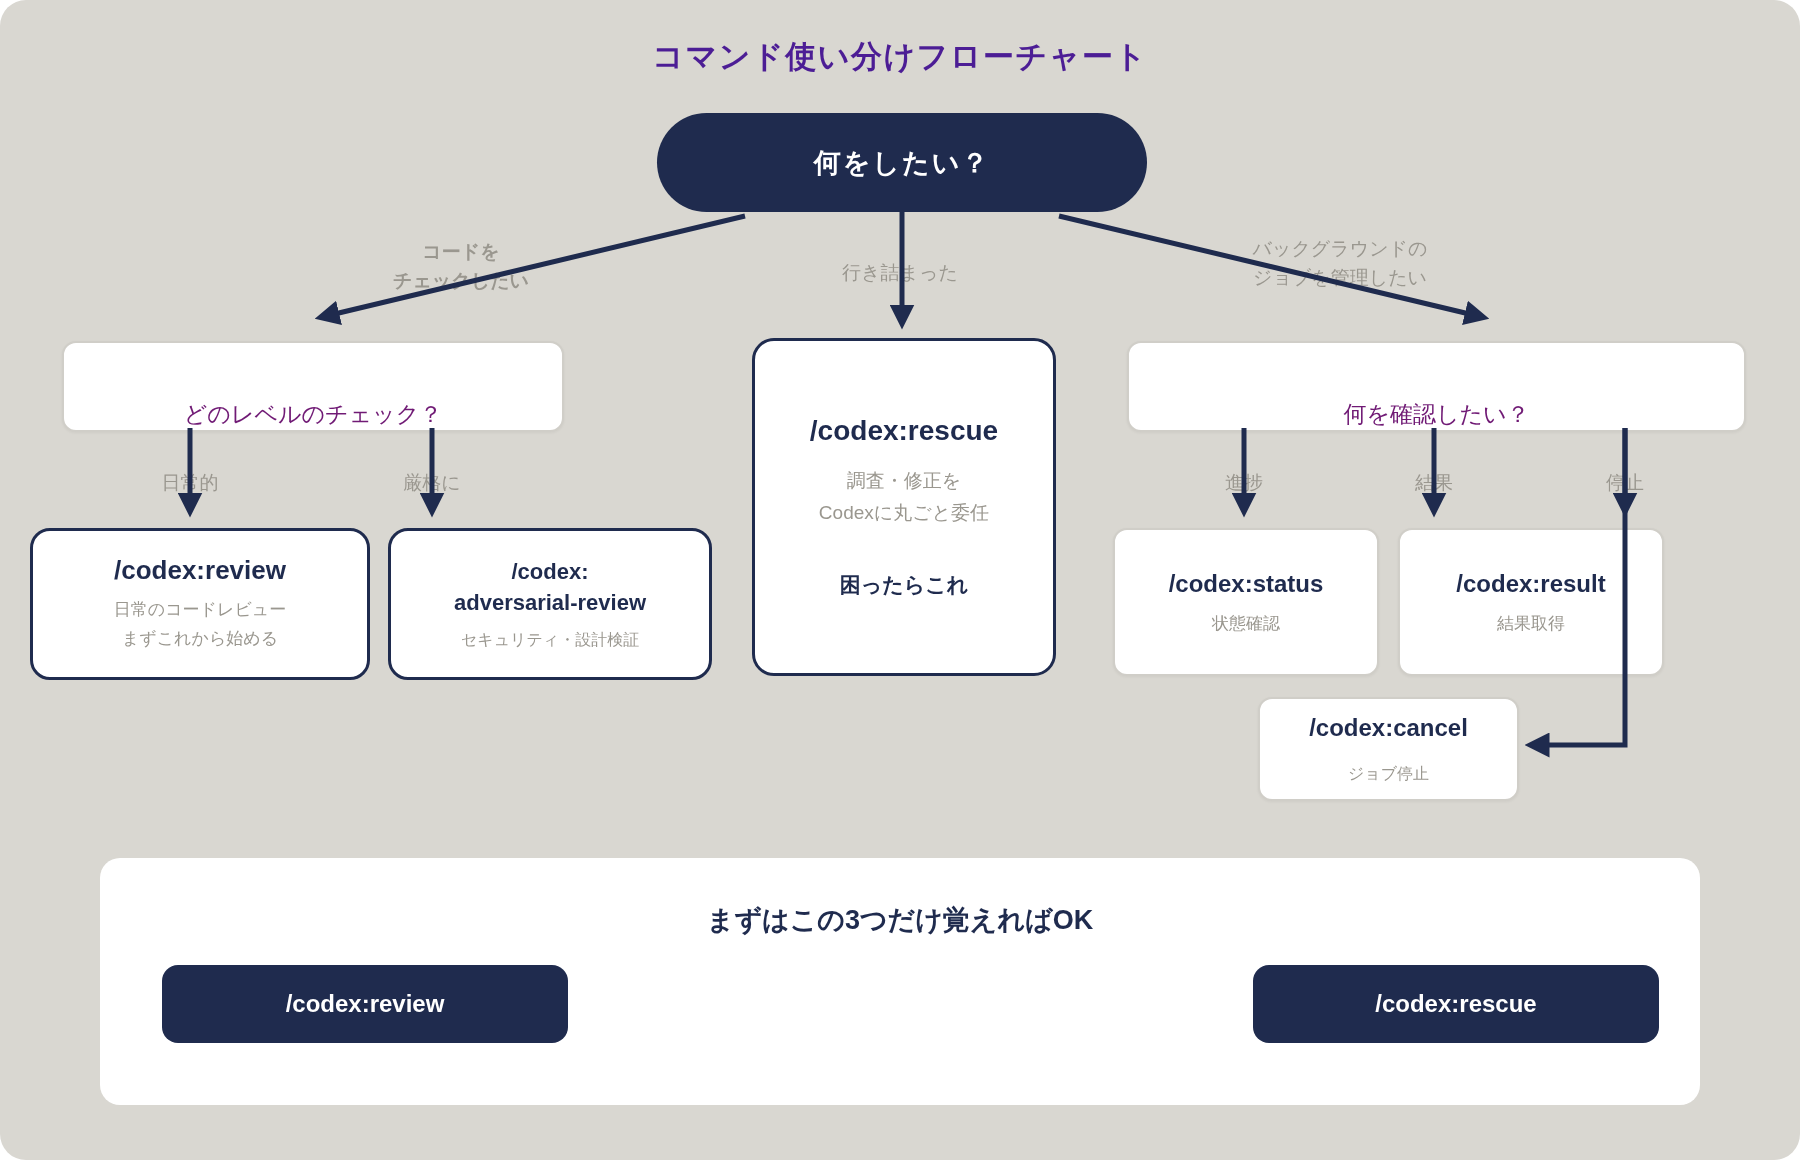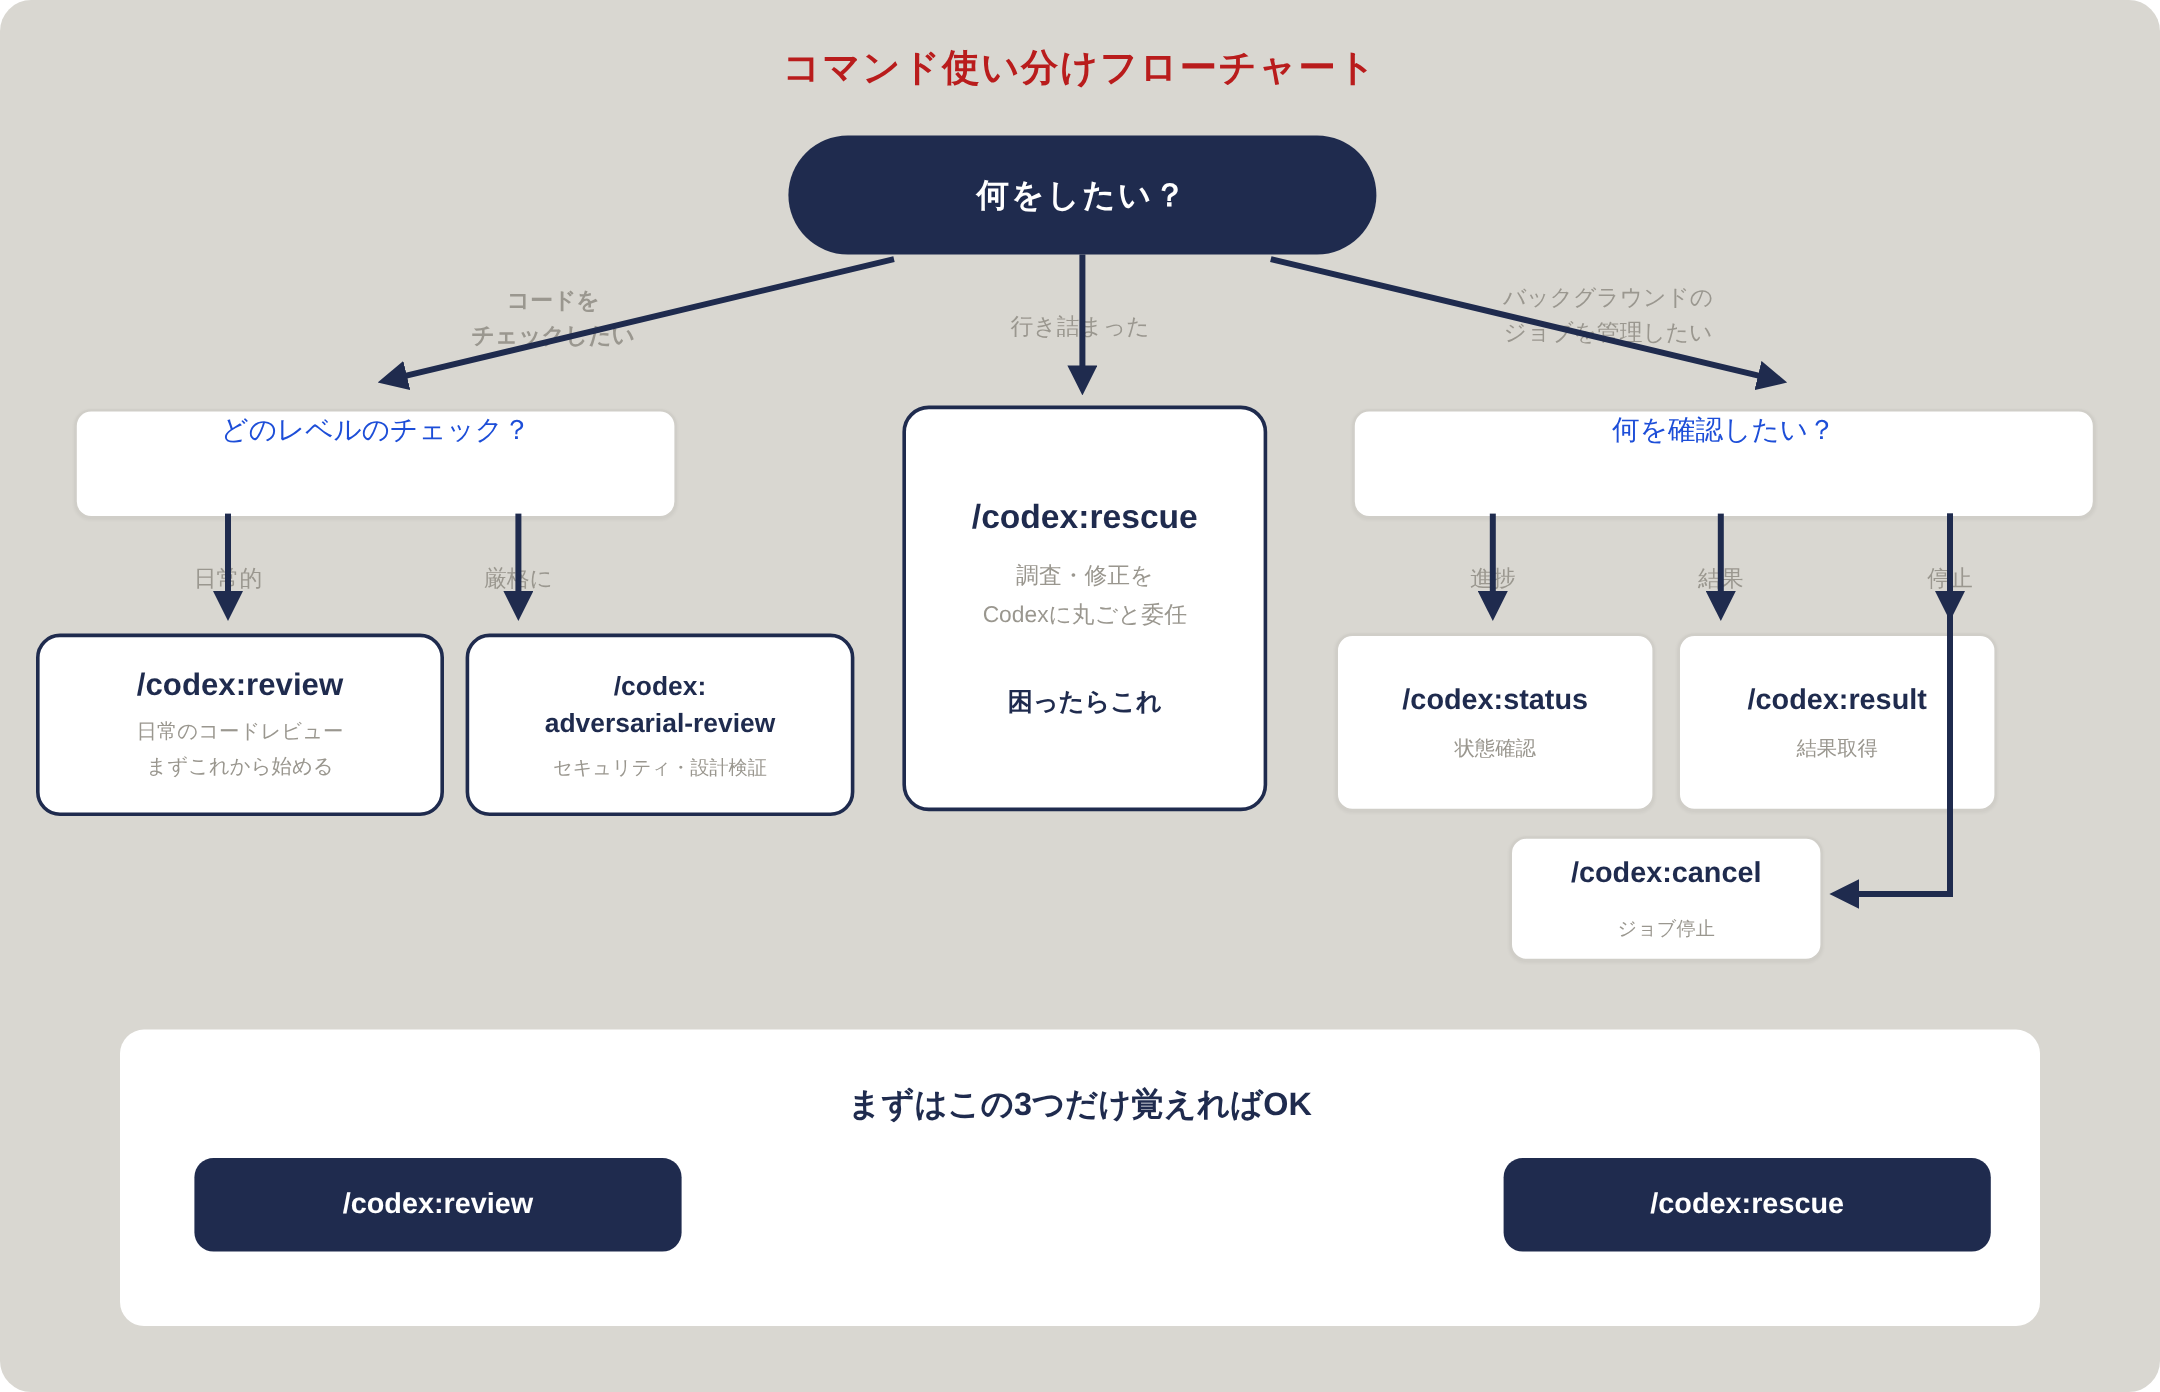--- a/index.html
+++ b/index.html
@@ -2,39 +2,39 @@
 <html><head>
 <meta charset="utf-8">
 <style>
   html,body { margin:0; padding:0; background:#ffffff; }
   body { width:1800px; height:1160px; position:relative; overflow:hidden;
          font-family:"Liberation Sans","DejaVu Sans",sans-serif; }
 
   .canvas { position:absolute; inset:0; background:#d9d7d1; border-radius:26px; overflow:hidden; }
 
   .diagram-title { position:absolute; top:36px; left:0; width:100%; text-align:center;
-                   font-size:31px; font-weight:bold; color:#b91c1c; letter-spacing:1.5px; }
+                   font-size:31px; font-weight:bold; color:#4c1d95; letter-spacing:1.5px; }
 
   .root-pill { position:absolute; left:657px; top:113px; width:490px; height:99px;
                background:#1f2b4e; border-radius:50px; display:flex; align-items:center;
                justify-content:center; color:#ffffff; font-size:27px; font-weight:bold; letter-spacing:2px; }
 
   .edge-label { position:absolute; color:#9a978f; font-size:19px; text-align:center;
                 line-height:1.55; transform:translateX(-50%); white-space:nowrap; }
   #el-check    { left:461px;  top:237px;font-weight:bold; }
   #el-stuck    { left:900px;  top:258px; }
   #el-bg       { left:1340px; top:234px; }
   #el-daily    { left:190px;  top:468px; }
   #el-strict   { left:432px;  top:468px; }
   #el-progress { left:1244px; top:468px; }
   #el-result   { left:1434px; top:468px; }
   #el-stop     { left:1625px; top:468px; }
 
   .qbox { position:absolute; background:#ffffff; border:2px solid #d0cec8; border-radius:14px;
-          display:flex; align-items:flex-start; justify-content:center; color:#1d4ed8;
+          display:flex; align-items:flex-end; justify-content:center; color:#701a75;
           font-size:23px; font-weight:500; box-shadow:0 1px 3px rgba(0,0,0,0.05); }
   #q-left  { left:62px;   top:341px; width:498px; height:87px; }
   #q-right { left:1127px; top:341px; width:615px; height:87px; }
 
   .cmdbox { position:absolute; background:#ffffff; display:flex; flex-direction:column;
             align-items:center; justify-content:center; text-align:center; }
   .cmd-name { color:#1f2b4e; font-weight:bold; }
   .cmd-desc { color:#9a978f; }
   .bordered { border:3.5px solid #1f2b4e; border-radius:20px; }
   .light    { border:2px solid #d0cec8; border-radius:14px; box-shadow:0 1px 3px rgba(0,0,0,0.05); }

